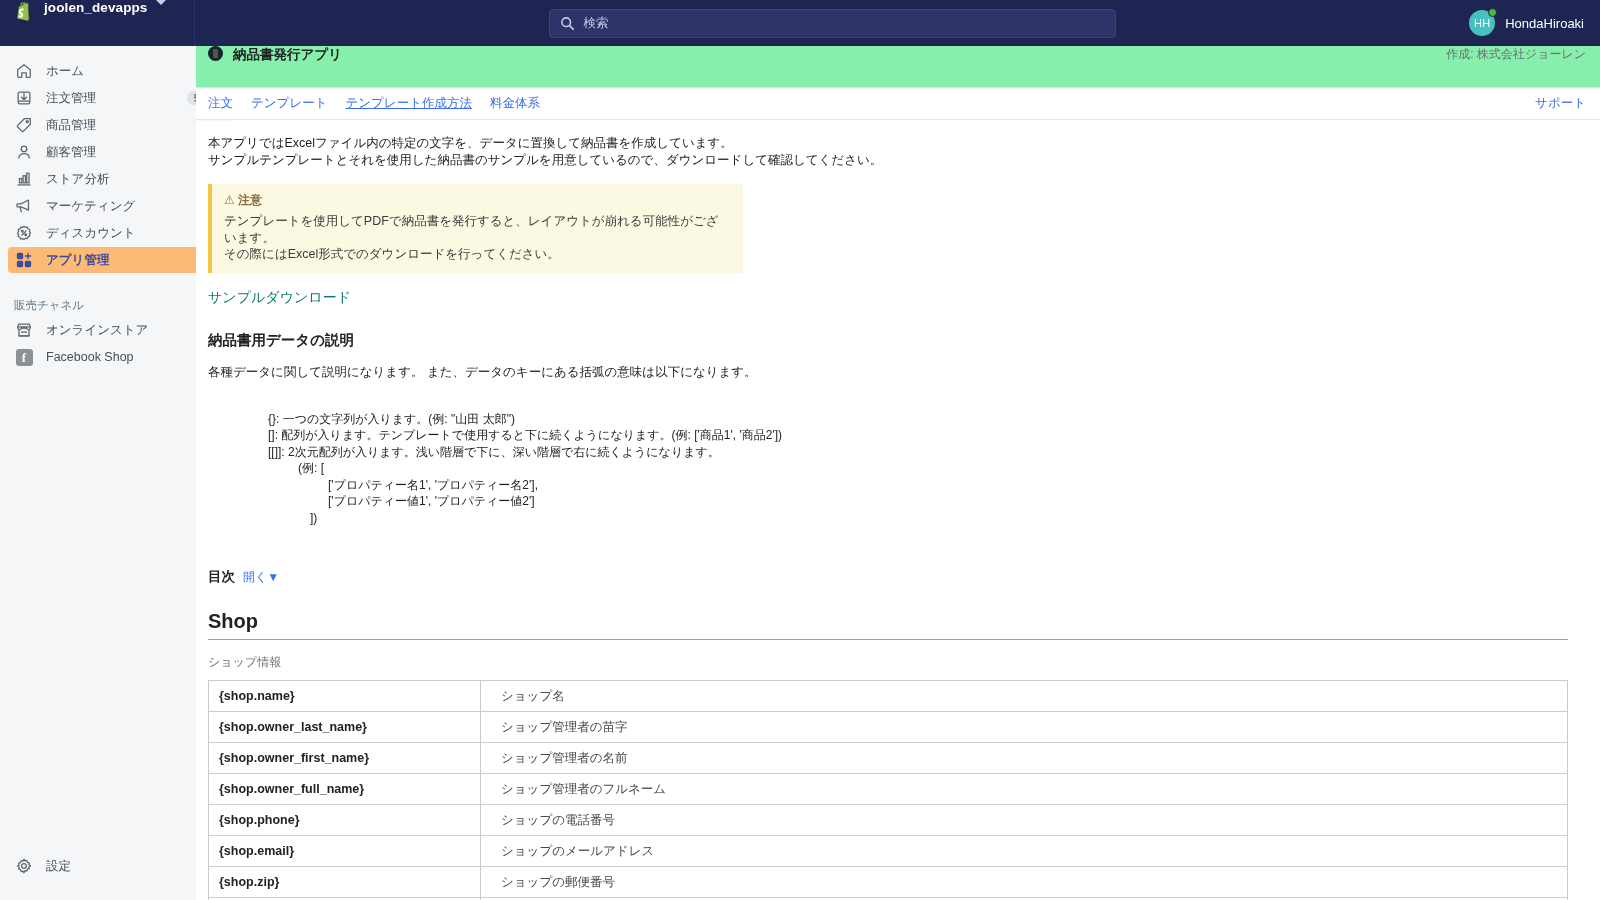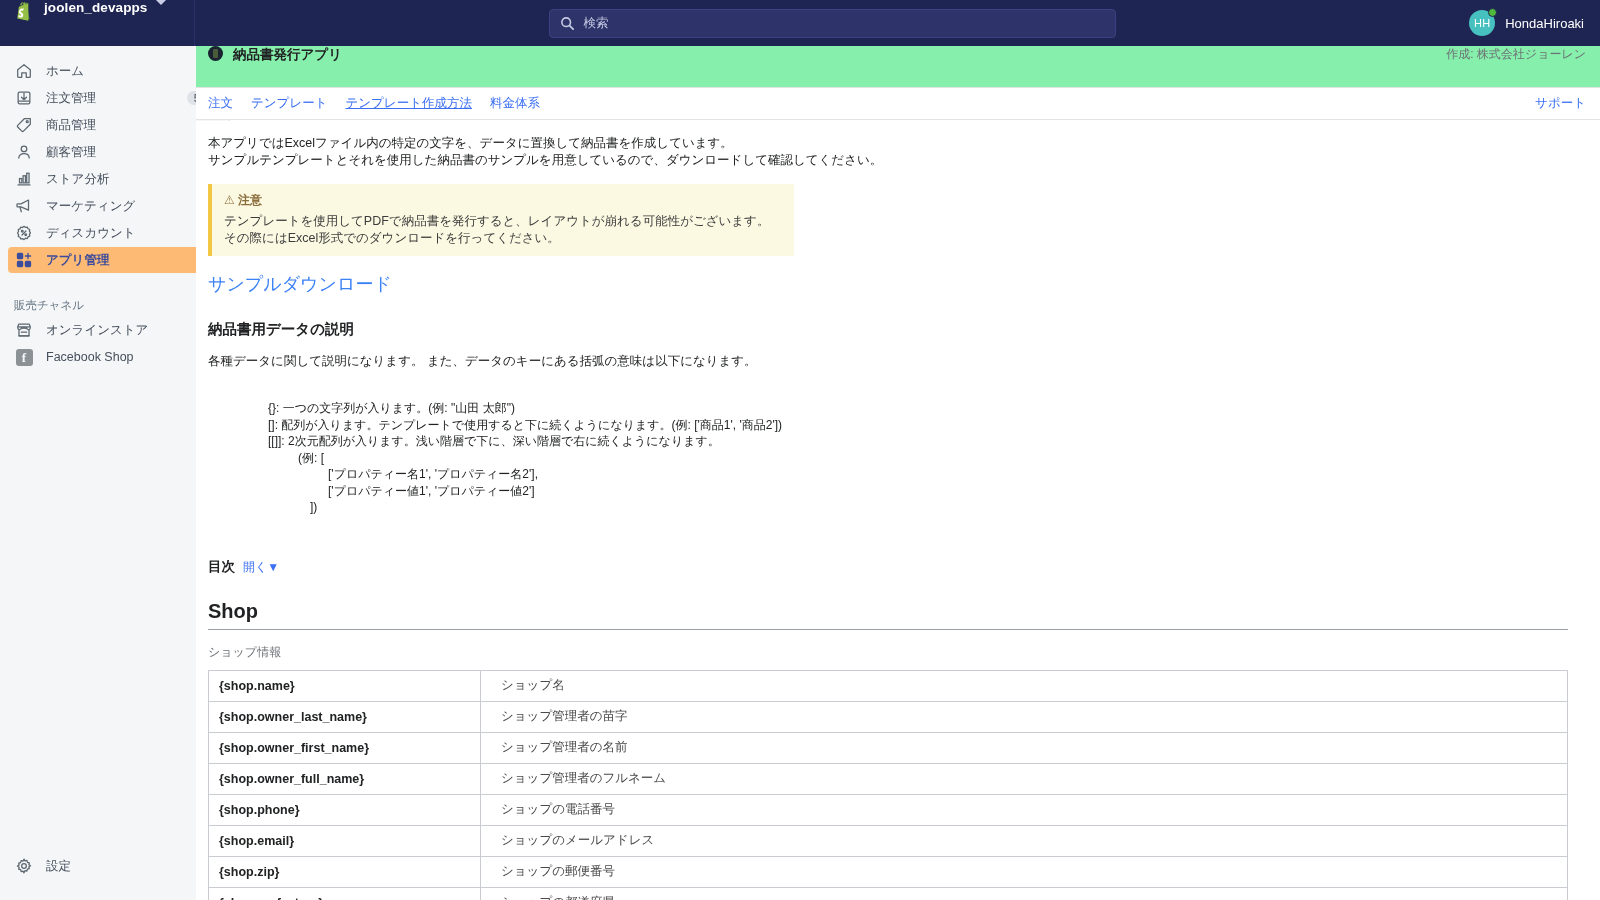--- a/index.html
+++ b/index.html
@@ -183,34 +183,34 @@
     background: #ffffff;
     padding: 14px 16px 0 12px;
     overflow: hidden;
   }
   .intro-line {
     font-size: 12.5px; color: #202223; line-height: 16.5px;
   }
 
   .notice {
     margin-top: 16px;
-    width: 586px;
+    width: 535px;
     background: #fcf9e3;
     border-left: 4px solid #f2c744;
     padding: 8px 12px 10px 12px;
   }
   .notice-title {
     font-size: 12px; color: #8a6d3b; font-weight: 700;
     margin-bottom: 4px;
   }
   .notice-line { font-size: 12.5px; color: #3c3c3c; line-height: 16.5px; }
 
   .sample-link {
     display: inline-block; margin-top: 16px;
-    font-size: 18px; color: #3b82f6; cursor: pointer;
+    font-size: 14px; color: #0f766e; cursor: pointer;
   }
 
   .section-h3 {
     margin-top: 24px;
     font-size: 14.5px; color: #202223; font-weight: 700;
   }
   .section-desc {
     margin-top: 14px;
     font-size: 12.5px; color: #202223;
   }

